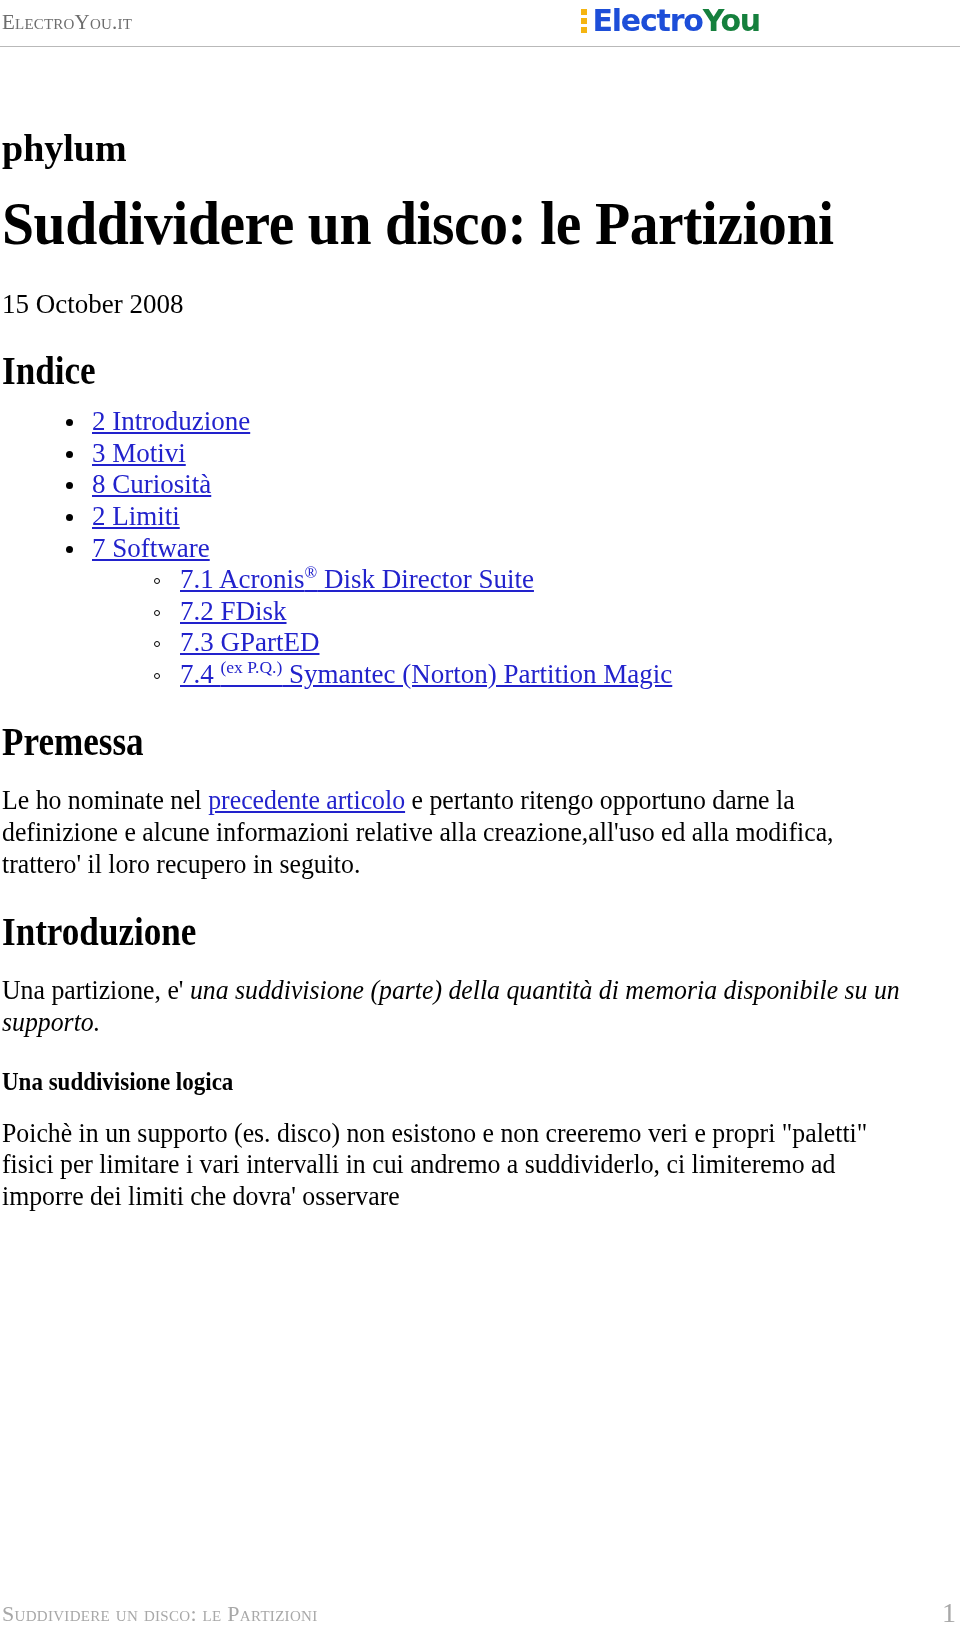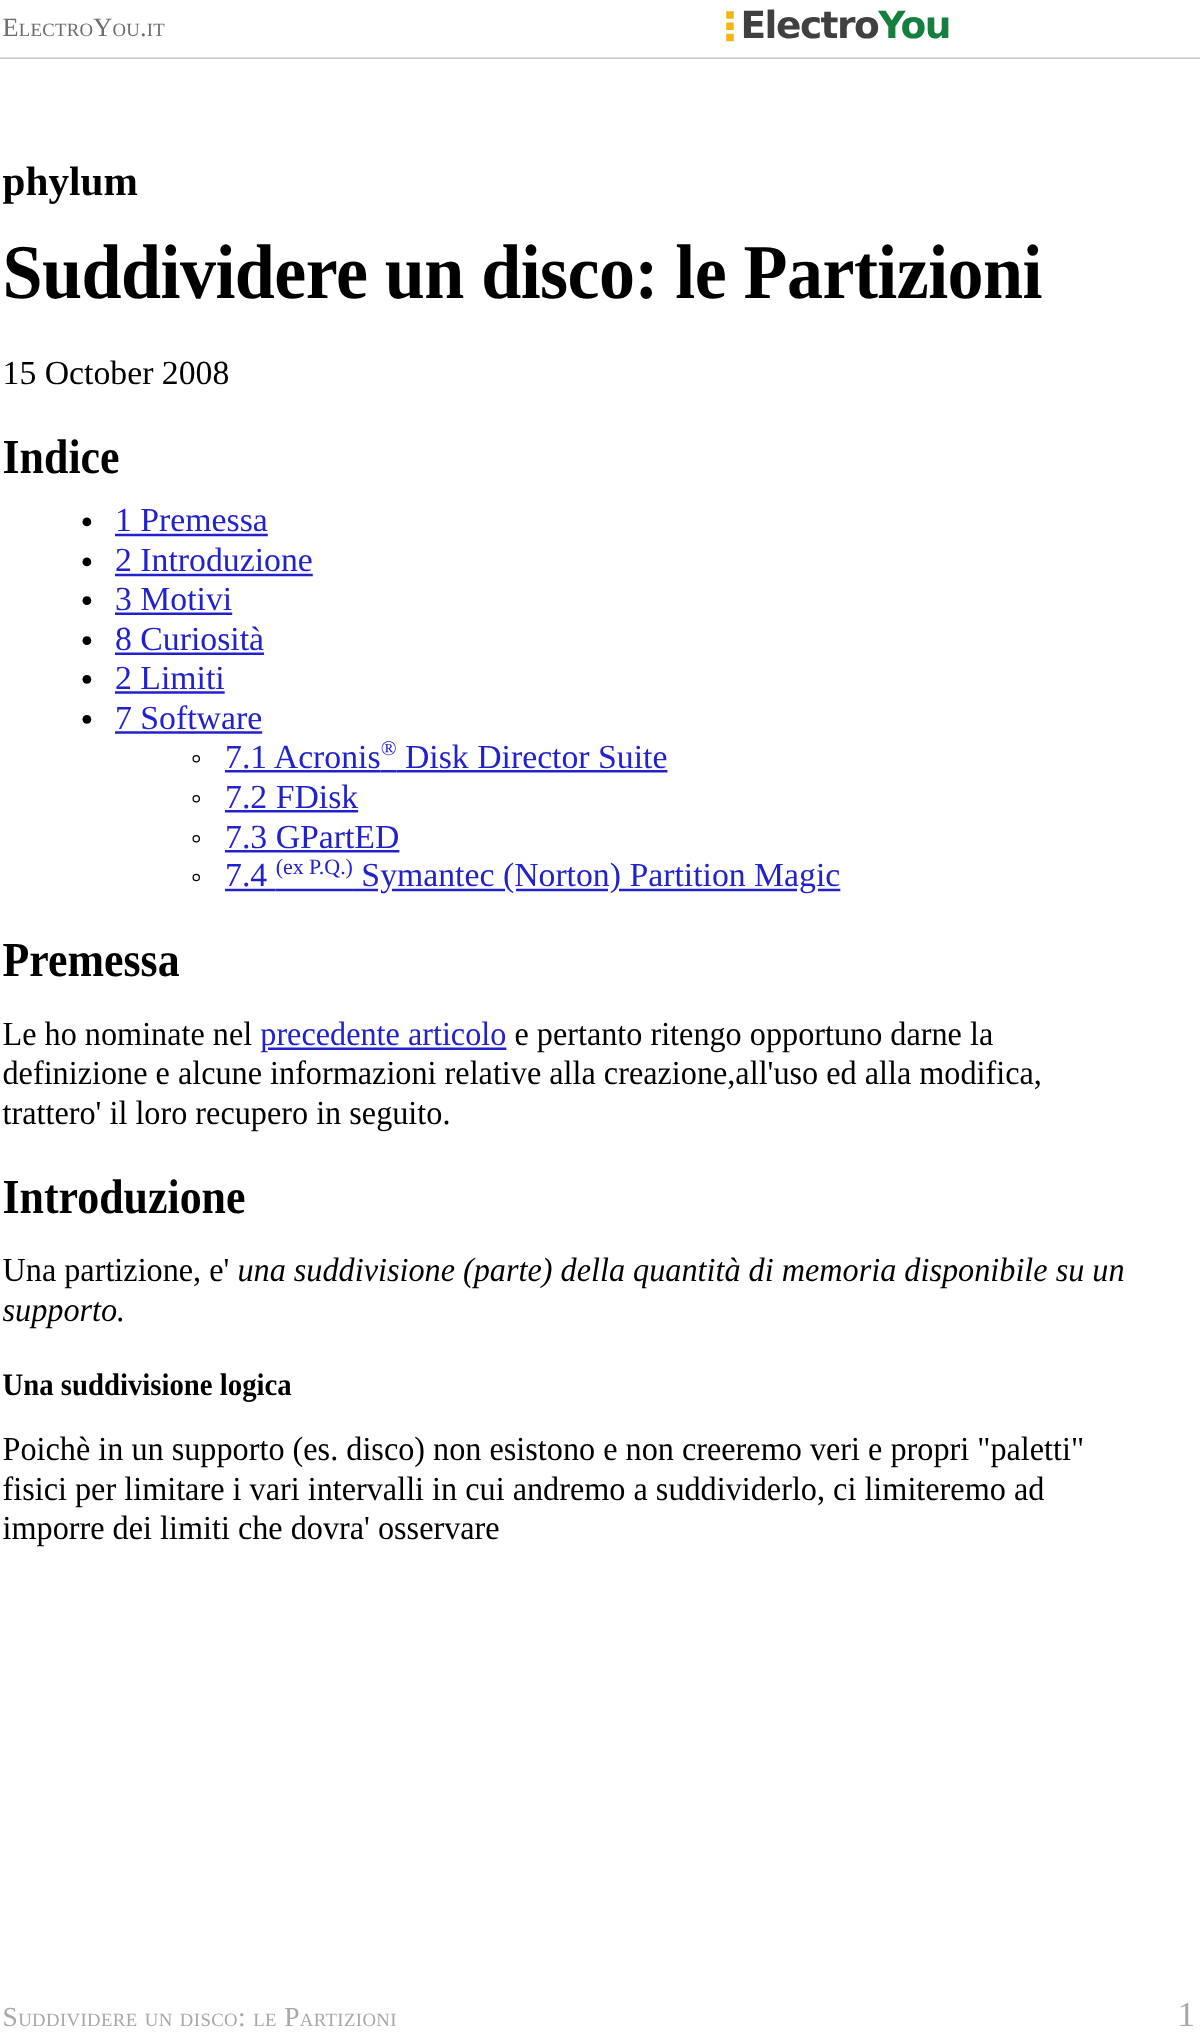--- a/index.html
+++ b/index.html
@@ -58,21 +58,21 @@
     background: #f5b511;
     display: block;
   }
   .logo-dots i:nth-child(1) { top: 1px; }
   .logo-dots i:nth-child(2) { top: 10px; }
   .logo-dots i:nth-child(3) { top: 19px; }
   .logo-electro {
     font-family: "DejaVu Sans", "Liberation Sans", sans-serif;
     font-weight: bold;
     font-size: 30px;
-    color: #404040;
+    color: #1d4ed8;
     letter-spacing: -1.2px;
     line-height: 1;
     text-align: center;
   }
   .logo-you {
     font-family: "DejaVu Sans", "Liberation Sans", sans-serif;
     font-weight: bold;
     font-size: 30px;
     color: #15803d;
     letter-spacing: -1.2px;
@@ -91,21 +91,21 @@
     position: absolute;
     top: 47px;
     left: 0;
     width: 914px;
     padding-left: 2px;
   }
 
   .byline {
     font-family: "Liberation Serif", "DejaVu Serif", serif;
     font-weight: bold;
-    font-size: 33px;
+    font-size: 38px;
     margin: 82px 0 0 0;
     line-height: 1.05;
   }
 
   .doc-title {
     font-family: "Liberation Serif", "DejaVu Serif", serif;
     font-weight: bold;
     font-size: 62px;
     line-height: 0.98;
     margin: 24px 0 0 0;
@@ -259,24 +259,20 @@
 
   <div class="byline">phylum</div>
 
   <div class="doc-title">Suddividere un disco: le Partizioni</div>
 
   <div class="doc-date">15 October 2008</div>
 
   <div class="h1">Indice</div>
 
   <ul class="toc">
-    <li>
-      <span class="bullet"></span>
-      <a class="link" href="#">1 Premessa</a>
-    </li>
     <li>
       <span class="bullet"></span>
       <a class="link" href="#">2 Introduzione</a>
     </li>
     <li>
       <span class="bullet"></span>
       <a class="link" href="#">3 Motivi</a>
     </li>
     <li>
       <span class="bullet"></span>

